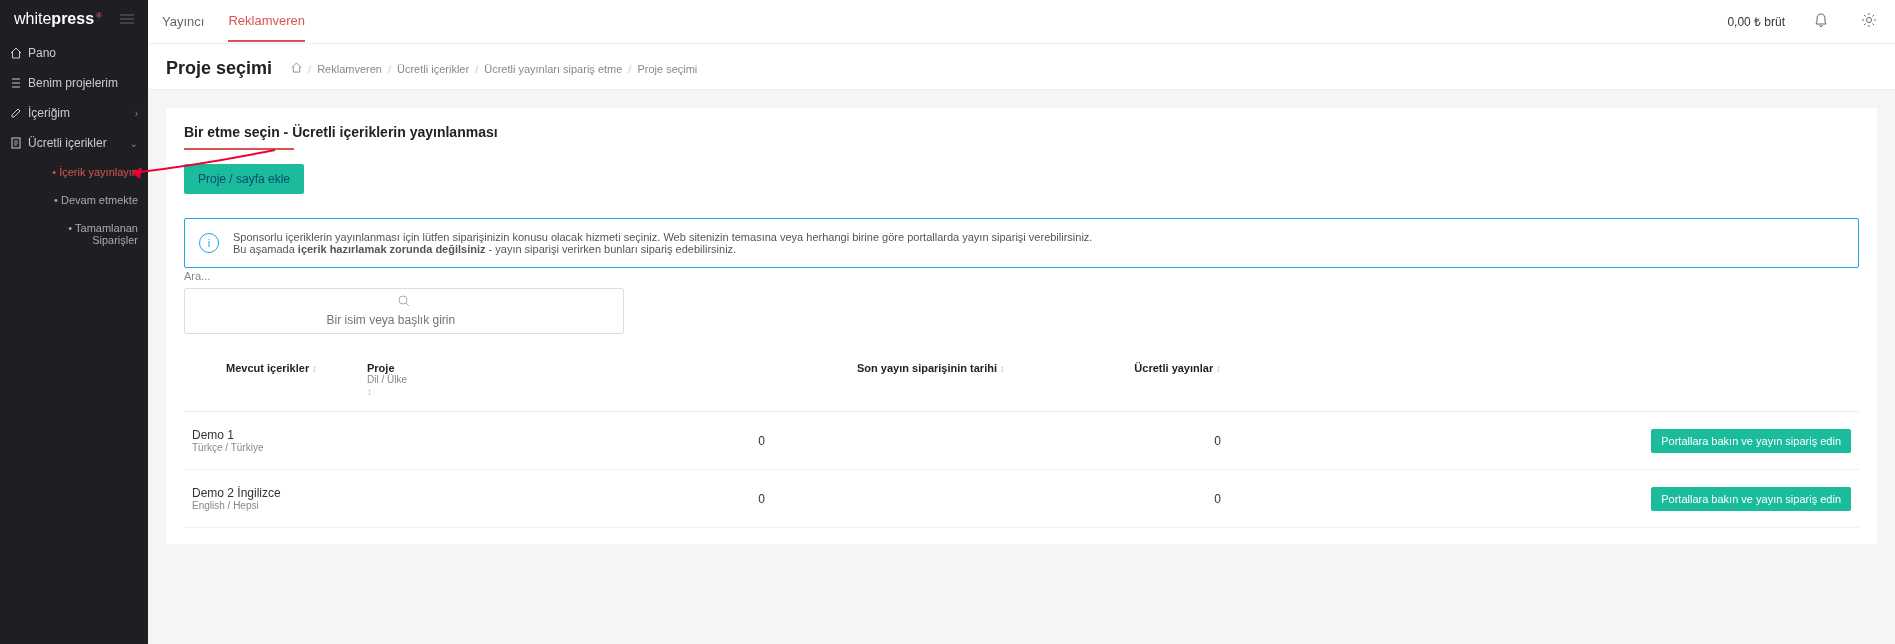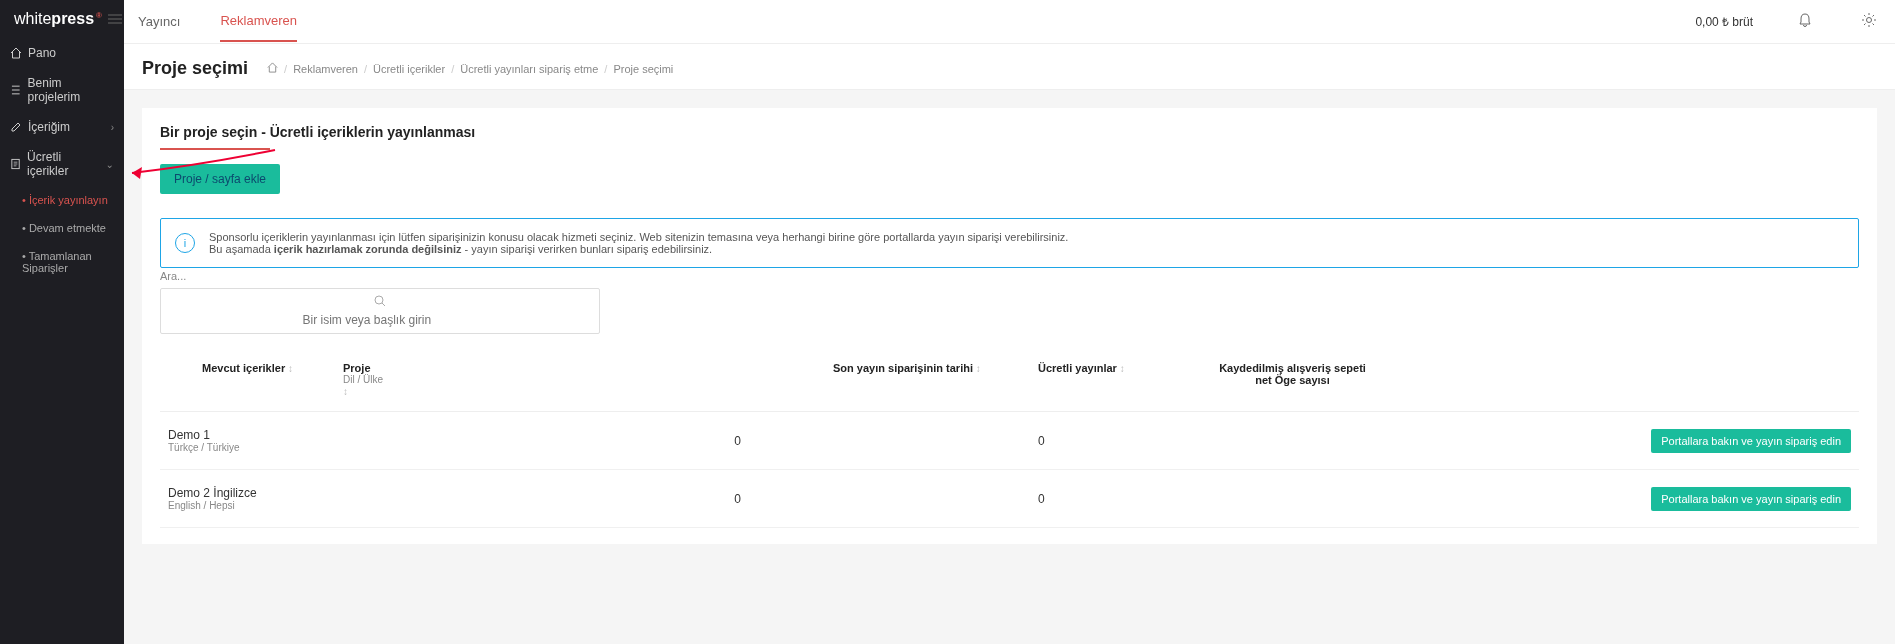--- a/index.html
+++ b/index.html
@@ -1,30 +1,30 @@
 <!DOCTYPE html>
 <html><head>
 <meta charset="utf-8">
 <style>
 * { margin: 0; padding: 0; box-sizing: border-box; font-family: Arial, Helvetica, sans-serif; }
 body { background: #f5f5f5; width: 1895px; height: 644px; overflow: hidden; display: flex; }
-.sidebar { width: 124px; background: #1e1e23; height: 100%; color: #aaa; font-size: 12px; flex-shrink: 0; }
+.sidebar { width: 148px; background: #1e1e23; height: 100%; color: #aaa; font-size: 12px; flex-shrink: 0; text-align: right; }
 .logo { padding: 10px 14px; color: #fff; font-size: 16px; font-weight: bold; display: flex; align-items: center; gap: 6px; }
 .logo .white { color: #fff; font-weight: 300; }
 .logo .press { color: #fff; font-weight: 700; }
 .logo sup { font-size: 8px; color: #d9534f; margin-left: 2px; }
 .logo .menu-icon { margin-left: auto; color: #666; font-size: 14px; }
 .nav-item { display: flex; align-items: center; padding: 8px 10px; gap: 6px; cursor: pointer; color: #ccc; }
 .nav-item .chev { margin-left: auto; font-size: 10px; color: #888; }
 .nav-item.expanded .chev { transform: rotate(0deg); }
 .nav-sub { padding: 8px 10px 8px 22px; font-size: 11px; color: #aaa; cursor: pointer; }
 .nav-sub.active { color: #d9534f; }
 .nav-sub::before { content: "• "; }
 .main { flex: 1; display: flex; flex-direction: column; background: #fff; }
-.topbar { height: 44px; background: #fff; border-bottom: 1px solid #eee; display: flex; align-items: center; padding: 0 14px; gap: 40px; font-size: 13px; }
+.topbar { height: 44px; background: #fff; border-bottom: 1px solid #eee; display: flex; align-items: center; padding: 0 14px; gap: 24px; font-size: 13px; }
 .topbar .tab { color: #666; cursor: pointer; padding: 12px 0; }
 .topbar .tab.active { color: #d9534f; border-bottom: 2px solid #d9534f; }
 .topbar .spacer { flex: 1; }
 .topbar .balance { color: #333; font-size: 12px; }
 .topbar .icon-btn { color: #666; cursor: pointer; padding: 4px; }
 .page-head { padding: 14px 18px 10px; display: flex; align-items: center; gap: 19px; border-bottom: 1px solid #eee; background: #fff; }
 .page-head h1 { font-size: 18px; color: #222; font-weight: 700; }
 .breadcrumb { font-size: 11px; color: #888; display: flex; align-items: center; gap: 6px; }
 .breadcrumb .sep { color: #ccc; }
 .breadcrumb .home-ic { font-size: 12px; }
@@ -42,21 +42,21 @@
 .search-box svg { flex-shrink: 0; }
 .search-box input { border: none; outline: none; flex: 1; font-size: 12px; color: #444; }
 .table { margin-top: 22px; width: 100%; }
 .thead { display: flex; font-size: 11px; color: #222; font-weight: 700; border-bottom: 1px solid #eee; padding-bottom: 8px; }
 .thead .th-sub { font-weight: 400; color: #888; font-size: 10px; }
 .th, .td { padding: 6px 8px; }
 .th.sort::after { content: " \2195"; color: #bbb; font-weight: 400; font-size: 10px; }
 .col-proj { width: 490px; }
 .col-mev  { width: 175px; text-align: center; }
 .col-son  { width: 205px; }
-.col-ucr  { width: 175px; text-align: left; }
+.col-ucr  { width: 175px; text-align: right; }
 .col-kay  { width: 175px; text-align: center; }
 .col-act  { flex: 1; text-align: right; }
 .trow { display: flex; align-items: center; border-bottom: 1px solid #f0f0f0; padding: 10px 0; font-size: 12px; color: #333; }
 .trow .sub { font-size: 10px; color: #888; }
 .btn-row { background: #1abc9c; color: #fff; border: none; padding: 6px 10px; font-size: 11px; cursor: pointer; border-radius: 2px; }
 .arrow-annot { position: absolute; left: 120px; top: 145px; pointer-events: none; }
 </style>
 </head>
 <body>
 
@@ -138,21 +138,21 @@
       <span>Ücretli içerikler</span>
       <span class="sep">/</span>
       <span>Ücretli yayınları sipariş etme</span>
       <span class="sep">/</span>
       <span>Proje seçimi</span>
     </div>
   </div>
 
   <div class="content">
     <div class="card">
-      <h2>Bir proje seçin - Ücretli içeriklerin yayınlanması</h2>
+      <h2>Bir etme seçin - Ücretli içeriklerin yayınlanması</h2>
       <div class="underline"></div>
 
       <button class="btn-teal"><span>Proje / sayfa ekle</span></button>
 
       <div class="alert">
         <div class="info-ic">i</div>
         <div>
           <div>Sponsorlu içeriklerin yayınlanması için lütfen siparişinizin konusu olacak hizmeti seçiniz. Web sitenizin temasına veya herhangi birine göre portallarda yayın siparişi verebilirsiniz.</div>
           <div>
             <span>Bu aşamada </span><span class="bold">içerik hazırlamak zorunda değilsiniz</span><span> - yayın siparişi verirken bunları sipariş edebilirsiniz.</span>
@@ -173,21 +173,20 @@
 
       <div class="table">
         <div class="thead">
           <div class="th col-mev sort"><span>Mevcut içerikler</span></div>
           <div class="th col-proj sort">
             <div>Proje</div>
             <div class="th-sub">Dil / Ülke</div>
           </div>
           <div class="th col-son sort"><span>Son yayın siparişinin tarihi</span></div>
           <div class="th col-ucr sort"><span>Ücretli yayınlar</span></div>
-          <div class="th col-kay"><span>Kaydedilmiş alışveriş sepeti net Öge sayısı</span></div>
           <div class="th col-act"></div>
         </div>
 
         <div class="trow">
           <div class="td col-proj">
             <div>Demo 1</div>
             <div class="sub">Türkçe / Türkiye</div>
           </div>
           <div class="td col-mev">0</div>
           <div class="td col-son"></div>

